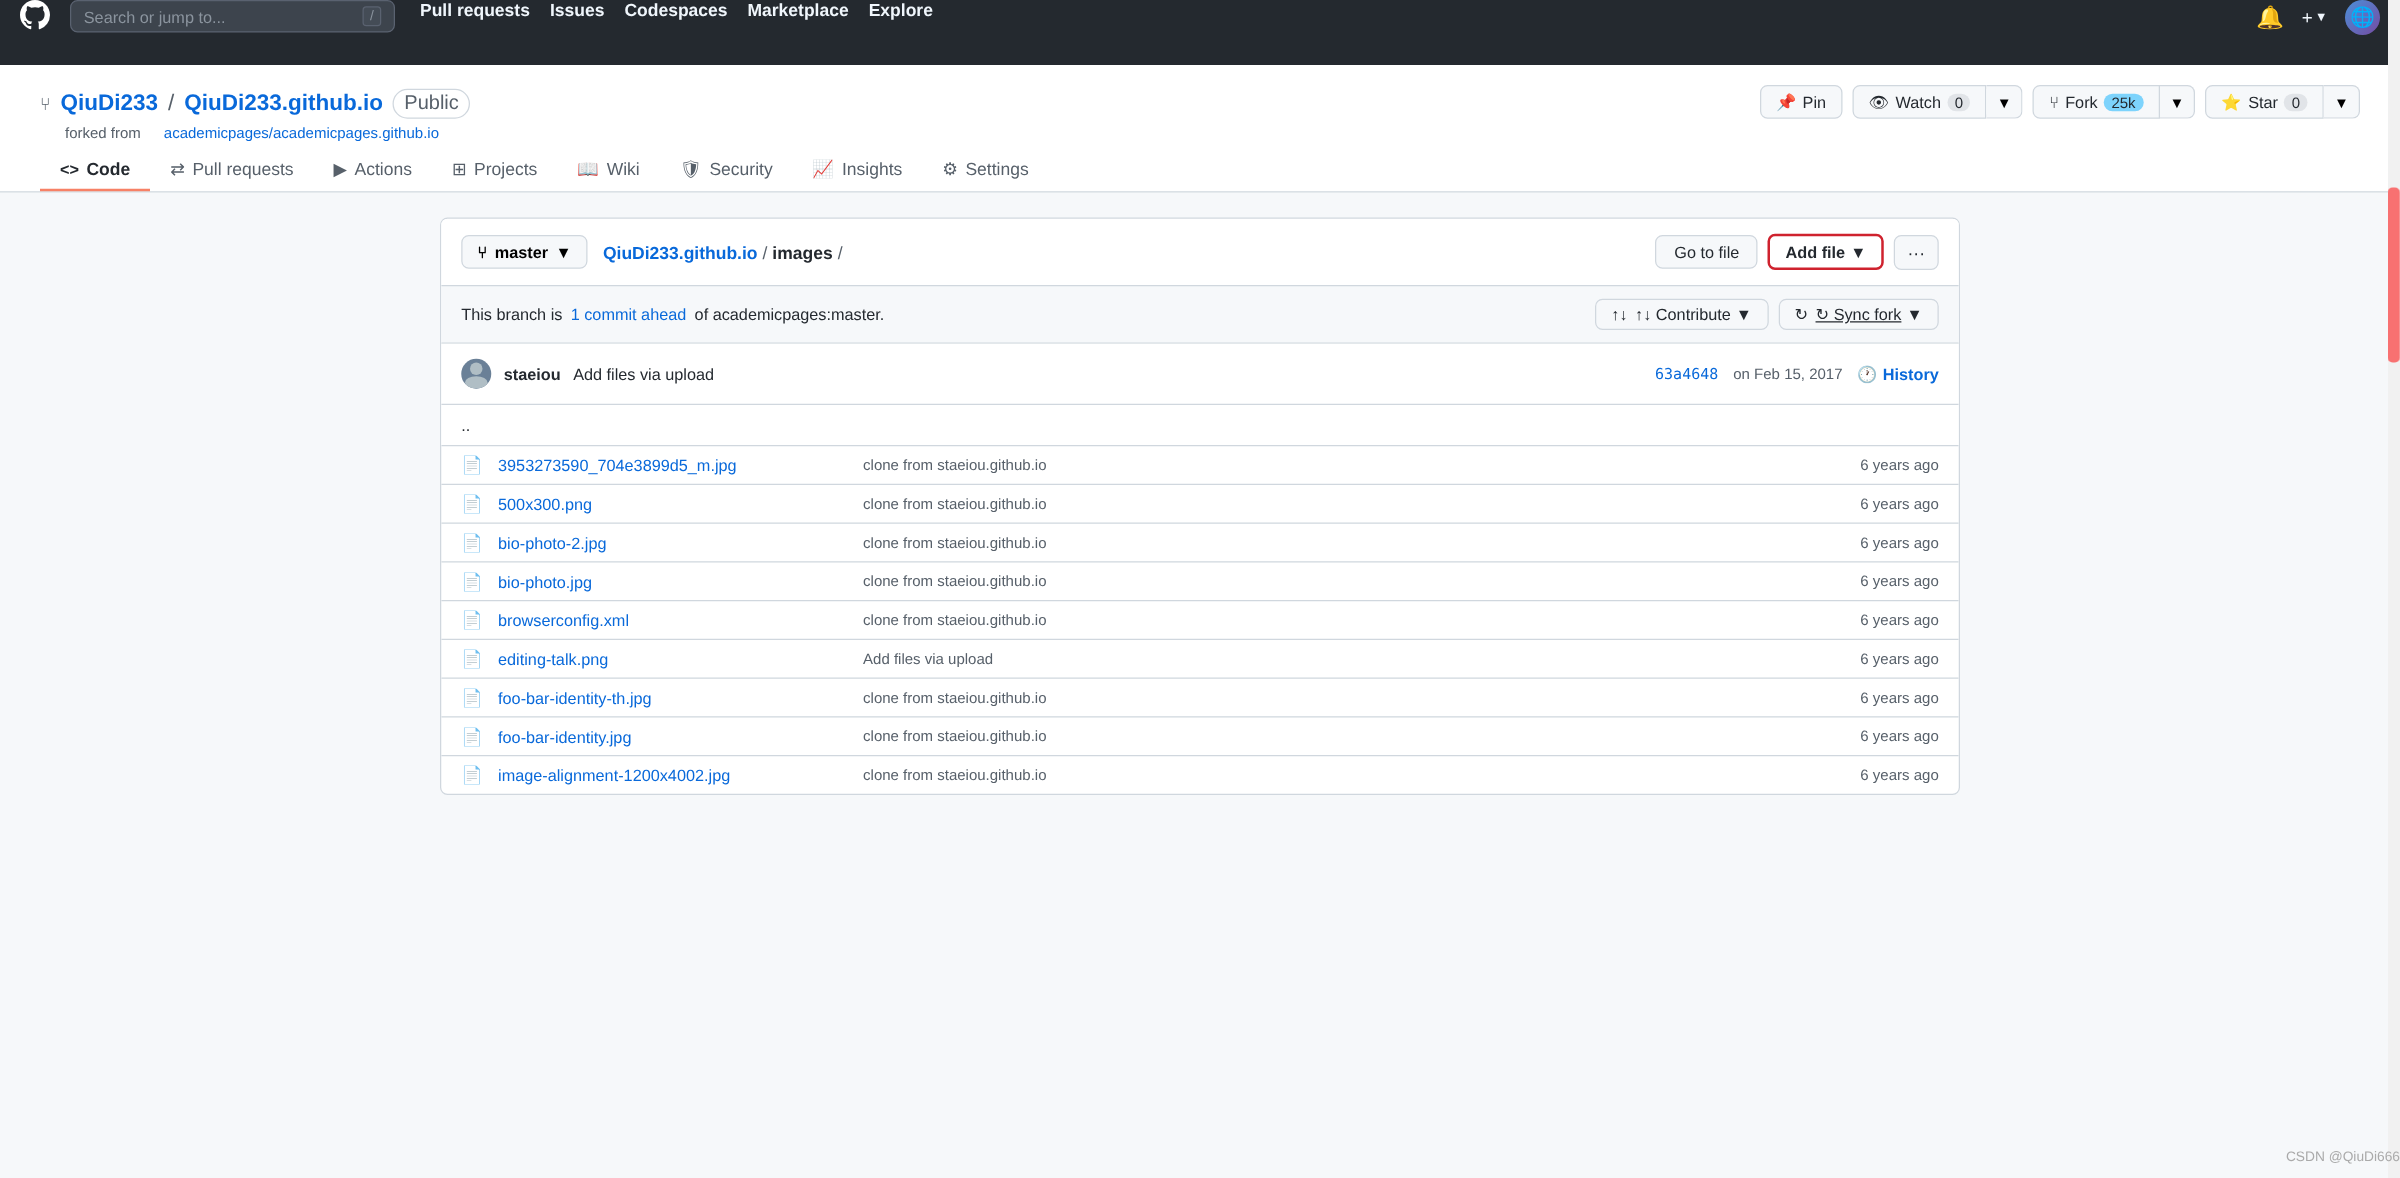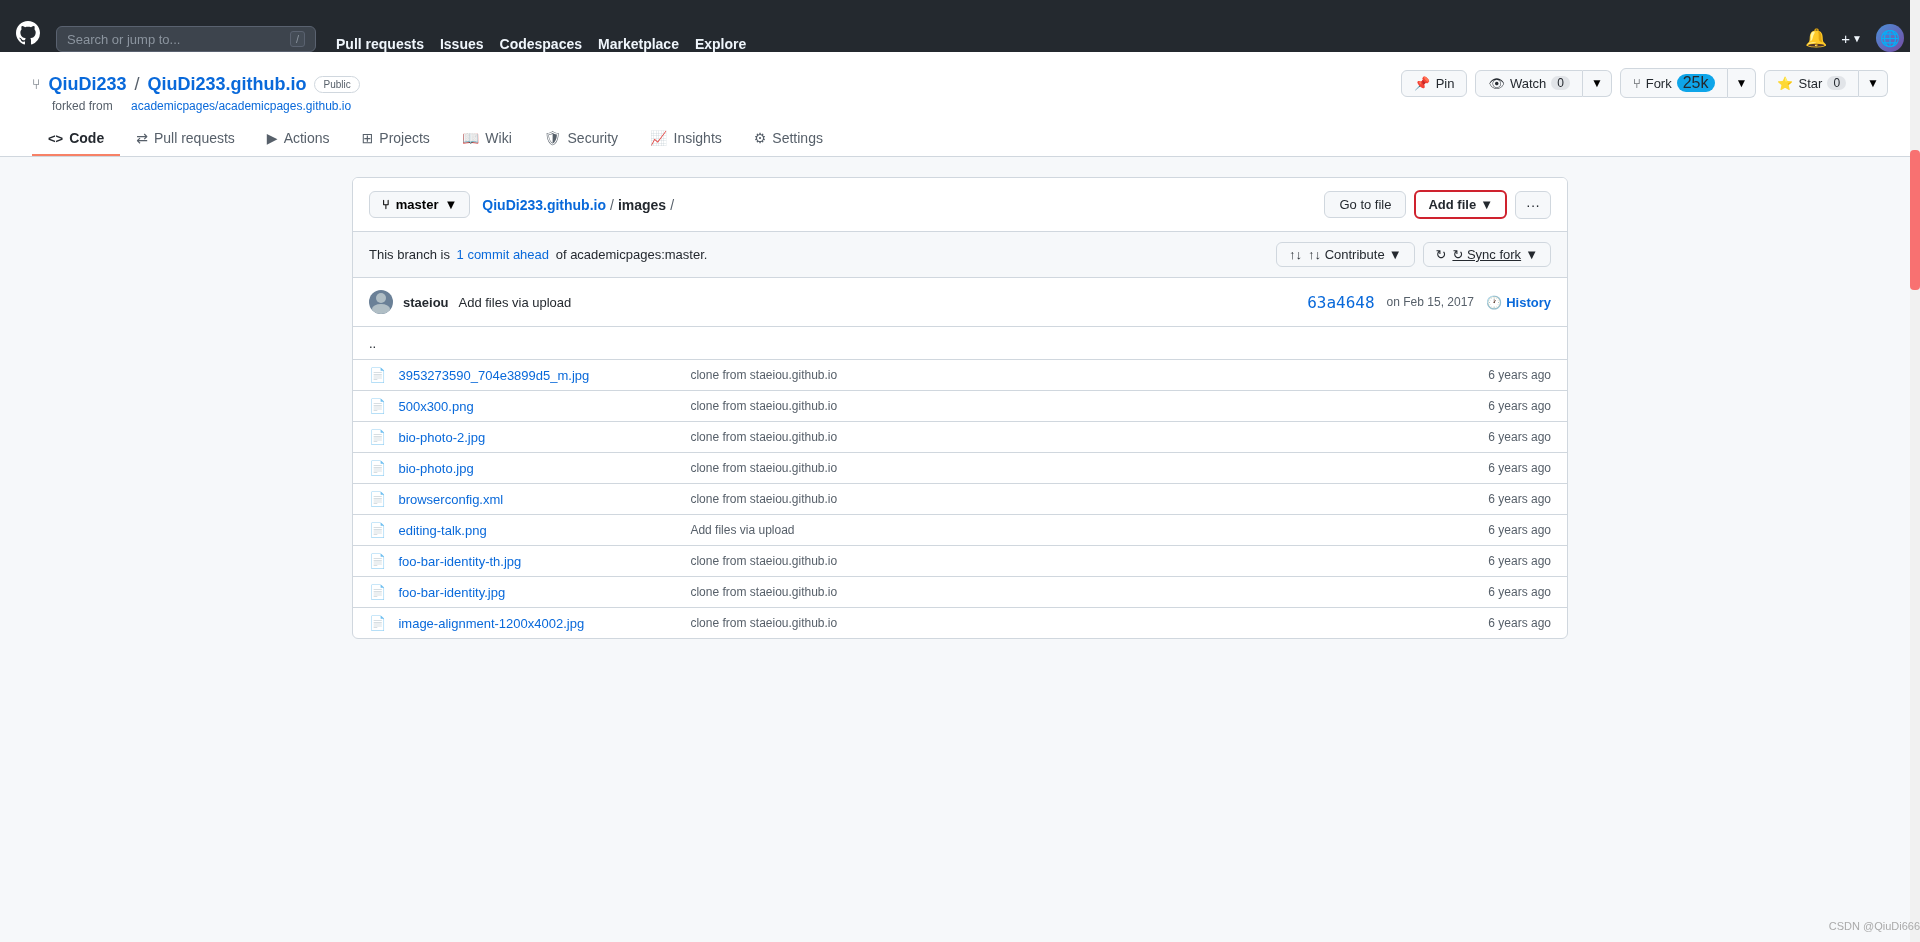--- a/index.html
+++ b/index.html
@@ -1,21 +1,21 @@
 <!DOCTYPE html>
 <html><head>
   <meta charset="utf-8">
   <style>
     * { box-sizing: border-box; margin: 0; padding: 0; }
     body { font-family: -apple-system, BlinkMacSystemFont, "Segoe UI", Helvetica, Arial, sans-serif; font-size: 14px; background: #f6f8fa; color: #24292f; }
   </style>
 </head>
 <body>
 
-<nav style="background:#24292f;display:flex;align-items:flex-end;padding:0 16px;height:52px;gap:16px;">
+<nav style="background:#24292f;display:flex;align-items:flex-start;padding:0 16px;height:52px;gap:16px;">
   <span style="color:white;font-size:26px;cursor:pointer;">
     <svg height="24" width="24" viewBox="0 0 16 16" fill="white">
         <path d="M8 0C3.58 0 0 3.58 0 8c0 3.54 2.29 6.53 5.47 7.59.4.07.55-.17.55-.38 0-.19-.01-.82-.01-1.49-2.01.37-2.53-.49-2.69-.94-.09-.23-.48-.94-.82-1.13-.28-.15-.68-.52-.01-.53.63-.01 1.08.58 1.23.82.72 1.21 1.87.87 2.33.66.07-.52.28-.87.51-1.07-1.78-.2-3.64-.89-3.64-3.95 0-.87.31-1.59.82-2.15-.08-.2-.36-1.02.08-2.12 0 0 .67-.21 2.2.82.64-.18 1.32-.27 2-.27.68 0 1.36.09 2 .27 1.53-1.04 2.2-.82 2.2-.82.44 1.1.16 1.92.08 2.12.51.56.82 1.27.82 2.15 0 3.07-1.87 3.75-3.65 3.95.29.25.54.73.54 1.48 0 1.07-.01 1.93-.01 2.2 0 .21.15.46.55.38A8.013 8.013 0 0016 8c0-4.42-3.58-8-8-8z"></path>
       </svg>
   </span>
   <div style="background:#3d444d;border:1px solid #5a6270;border-radius:6px;display:flex;align-items:center;padding:4px 10px;gap:8px;width:260px;color:#8b949e;font-size:13px;cursor:text;">
     <span>Search or jump to...</span>
     <span style="background:#444c56;border:1px solid #5a6270;border-radius:3px;padding:1px 5px;font-size:11px;margin-left:auto;">/</span>
   </div>
   <div style="display:flex;gap:16px;margin-left:4px;">
@@ -35,21 +35,21 @@
 </nav>
 
 <div style="background:white;border-bottom:1px solid #d0d7de;padding:16px 32px 0;">
   <div style="display:flex;align-items:center;justify-content:space-between;">
     <div style="display:flex;flex-direction:column;gap:4px;">
       <div style="display:flex;align-items:center;gap:8px;">
         <span style="color:#57606a;font-size:14px;">⑂</span>
         <a style="color:#0969da;font-size:18px;font-weight:600;text-decoration:none;">QiuDi233</a>
         <span style="font-size:18px;color:#57606a;">/</span>
         <a style="color:#0969da;font-size:18px;font-weight:600;text-decoration:none;">QiuDi233.github.io</a>
-        <span style="background:white;border:1px solid #d0d7de;border-radius:20px;padding:2px 8px;font-size:10px;color:#57606a;">Public</span>
+        <span style="background:white;border:1px solid #d0d7de;border-radius:20px;padding:2px 8px;font-size:16px;color:#57606a;">Public</span>
       </div>
       <div style="font-size:12px;color:#57606a;margin-left:20px;">
         <span>forked from</span> <a style="color:#0969da;text-decoration:none;margin-left:15px;">academicpages/academicpages.github.io</a>
       </div>
     </div>
     <div style="display:flex;align-items:center;gap:8px;margin-bottom:20px;">
 
       <div style="display:flex;">
         <button style="display:flex;align-items:center;gap:5px;padding:5px 12px;font-size:13px;font-weight:500;border:1px solid #d0d7de;border-radius:6px;background:#f6f8fa;cursor:pointer;color:#24292f;">
           <span>📌</span>
@@ -63,21 +63,21 @@
           <span>Watch</span>
           <span style="background:#e1e4e8;border-radius:10px;padding:0 6px;font-size:12px;">0</span>
         </button>
         <button style="padding:5px 8px;border:1px solid #d0d7de;border-left:none;border-radius:0 6px 6px 0;background:#f6f8fa;cursor:pointer;font-size:12px;">▼</button>
       </div>
 
       <div style="display:flex;">
         <button style="display:flex;align-items:center;gap:5px;padding:5px 12px;font-size:13px;font-weight:500;border:1px solid #d0d7de;border-radius:6px 0 0 6px;background:#f6f8fa;cursor:pointer;color:#24292f;">
           <span>⑂</span>
           <span>Fork</span>
-          <span style="background:#0ea5e9;border-radius:10px;padding:0 6px;font-size:16px;">25k</span>
+          <span style="background:#7dd3fc;border-radius:10px;padding:0 6px;font-size:12px;">25k</span>
         </button>
         <button style="padding:5px 8px;border:1px solid #d0d7de;border-left:none;border-radius:0 6px 6px 0;background:#f6f8fa;cursor:pointer;font-size:12px;">▼</button>
       </div>
 
       <div style="display:flex;">
         <button style="display:flex;align-items:center;gap:5px;padding:5px 12px;font-size:13px;font-weight:500;border:1px solid #d0d7de;border-radius:6px 0 0 6px;background:#f6f8fa;cursor:pointer;color:#24292f;">
           <span>⭐</span>
           <span>Star</span>
           <span style="background:#e1e4e8;border-radius:10px;padding:0 6px;font-size:12px;">0</span>
         </button>
@@ -174,21 +174,21 @@
         <div style="width:24px;height:24px;border-radius:50%;background:#6a8097;display:flex;align-items:center;justify-content:center;overflow:hidden;">
           <svg width="24" height="24" viewBox="0 0 24 24" fill="#b0bec5">
               <circle cx="12" cy="8" r="5"></circle>
               <ellipse cx="12" cy="19" rx="9" ry="5"></ellipse>
             </svg>
         </div>
         <a style="font-weight:600;color:#24292f;font-size:13px;text-decoration:none;">staeiou</a>
         <span style="font-size:13px;color:#24292f;">Add files via upload</span>
       </div>
       <div style="display:flex;align-items:center;gap:12px;font-size:12px;color:#57606a;">
-        <a style="color:#0969da;font-family:monospace;font-size:16px;text-decoration:none;">63a4648</a>
+        <a style="color:#0969da;font-family:monospace;font-size:12px;text-decoration:none;">63a4648</a>
         <span>on Feb 15, 2017</span>
         <a style="display:flex;align-items:center;gap:4px;color:#0969da;font-size:13px;font-weight:600;text-decoration:none;">
           <span>🕐</span>
           <span>History</span>
         </a>
       </div>
     </div>
 
     <div style="padding:8px 16px;border-bottom:1px solid #d0d7de;background:white;">
       <a style="color:#24292f;text-decoration:none;font-size:13px;">..</a>

